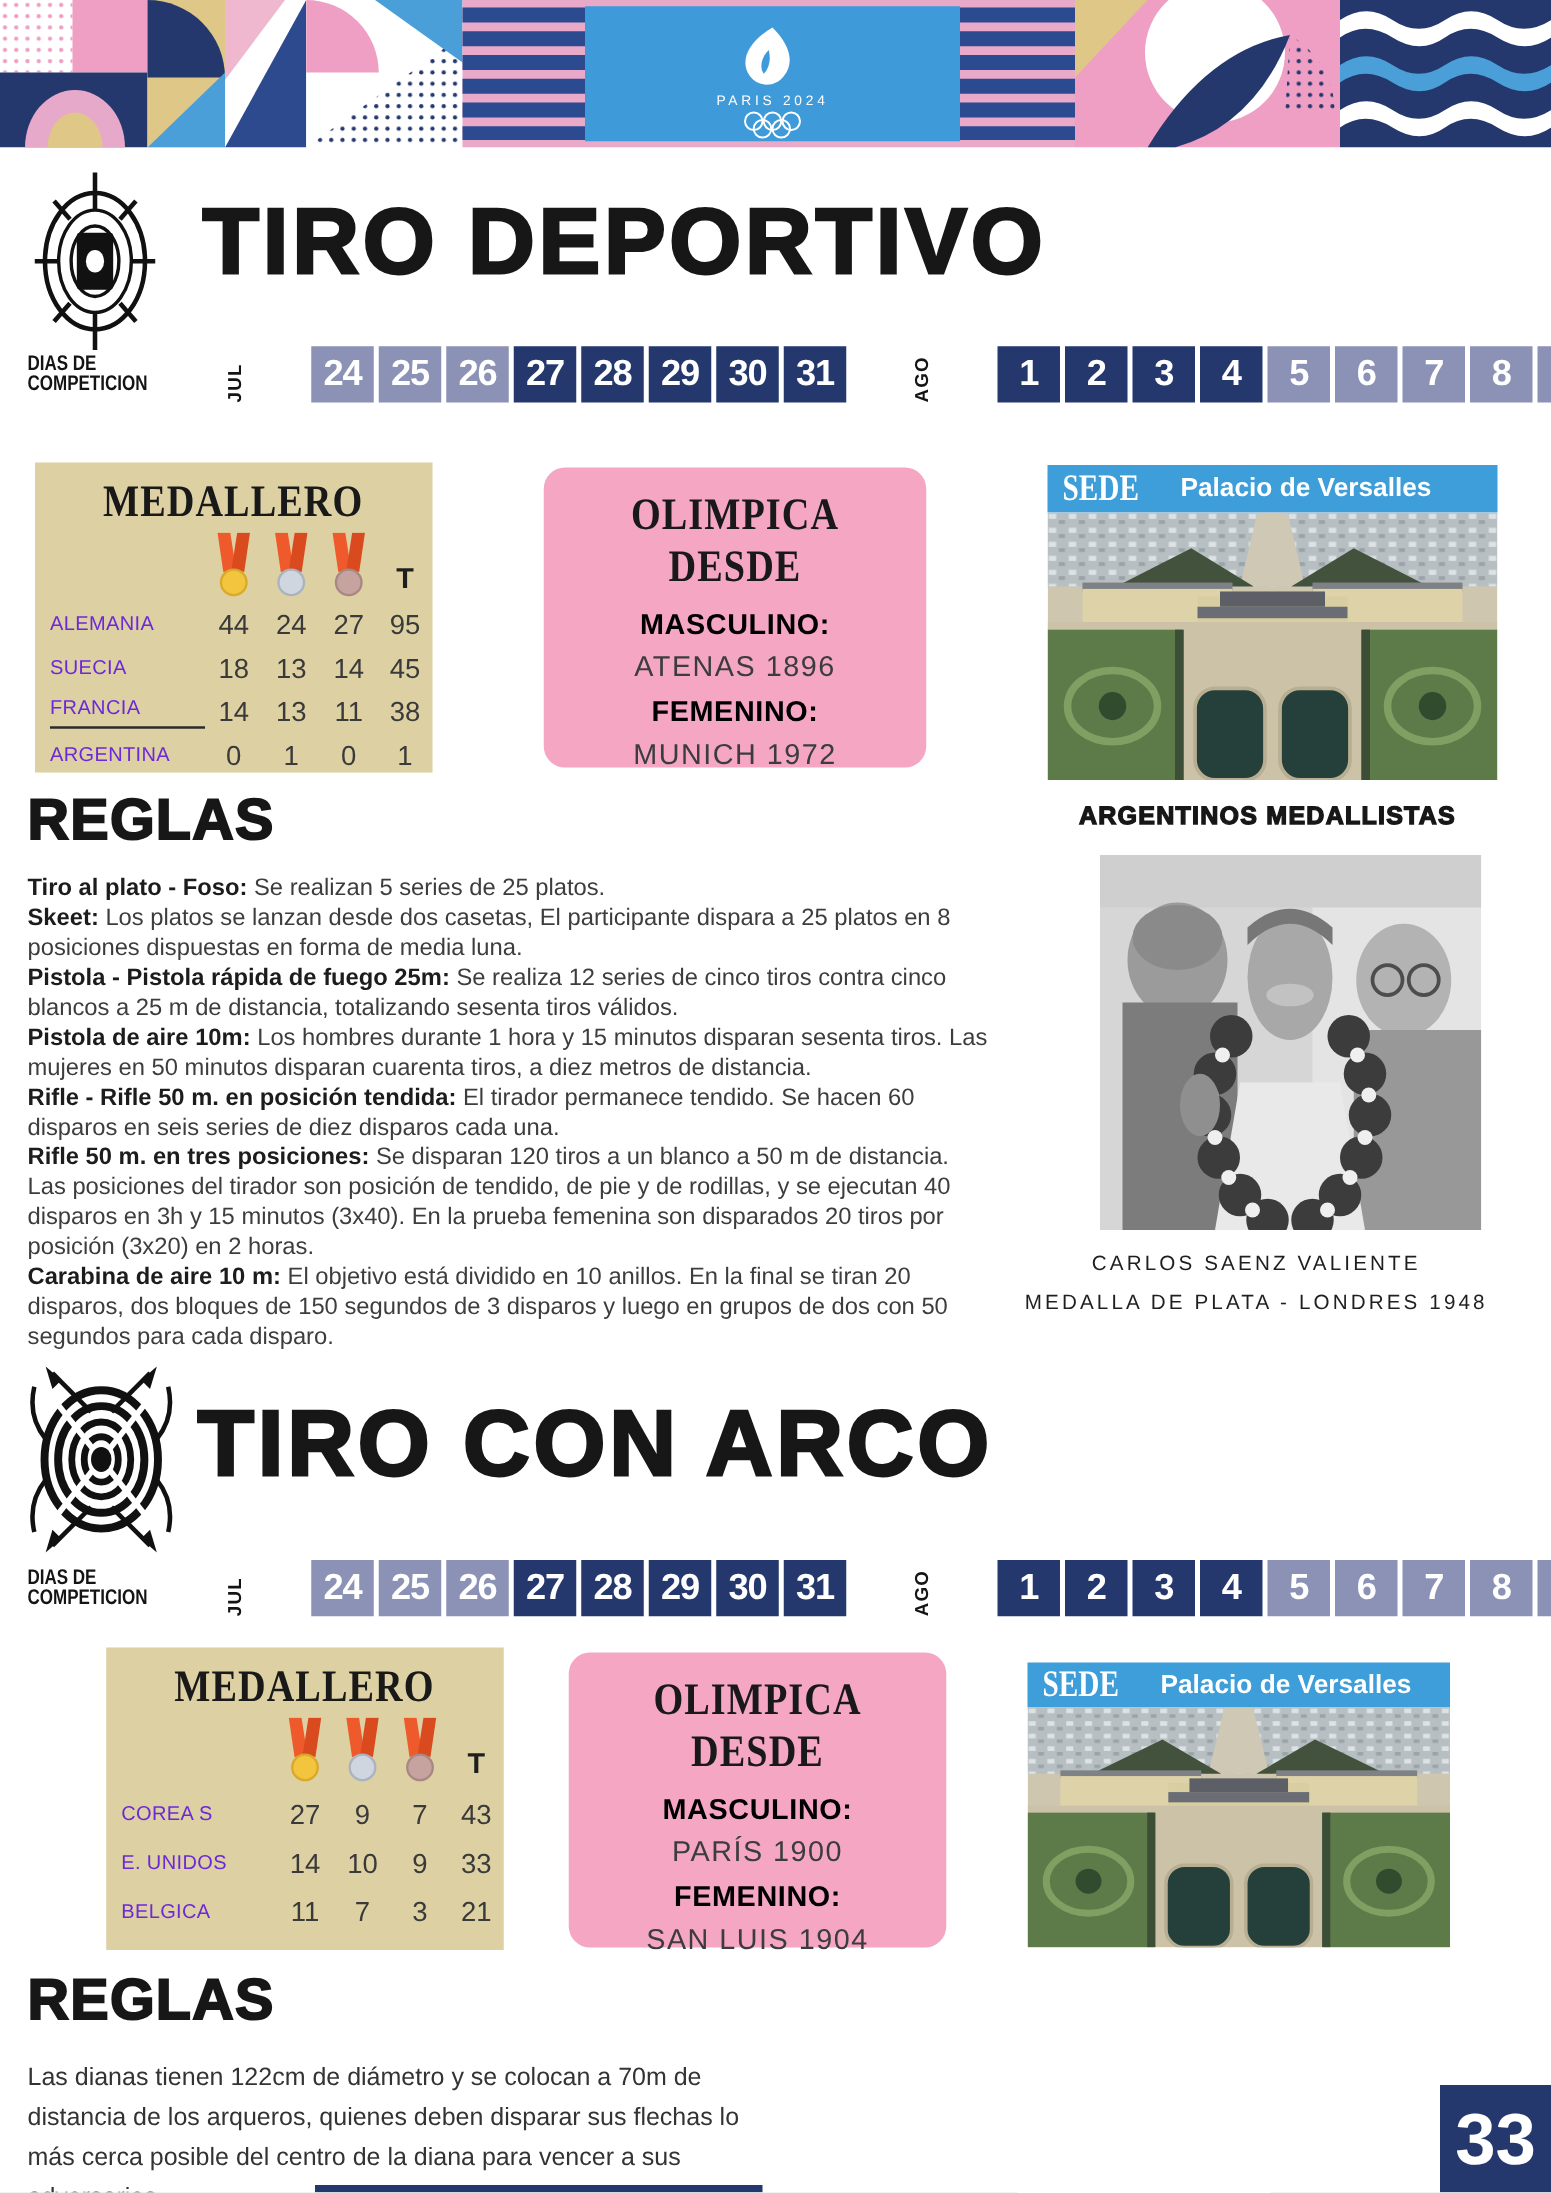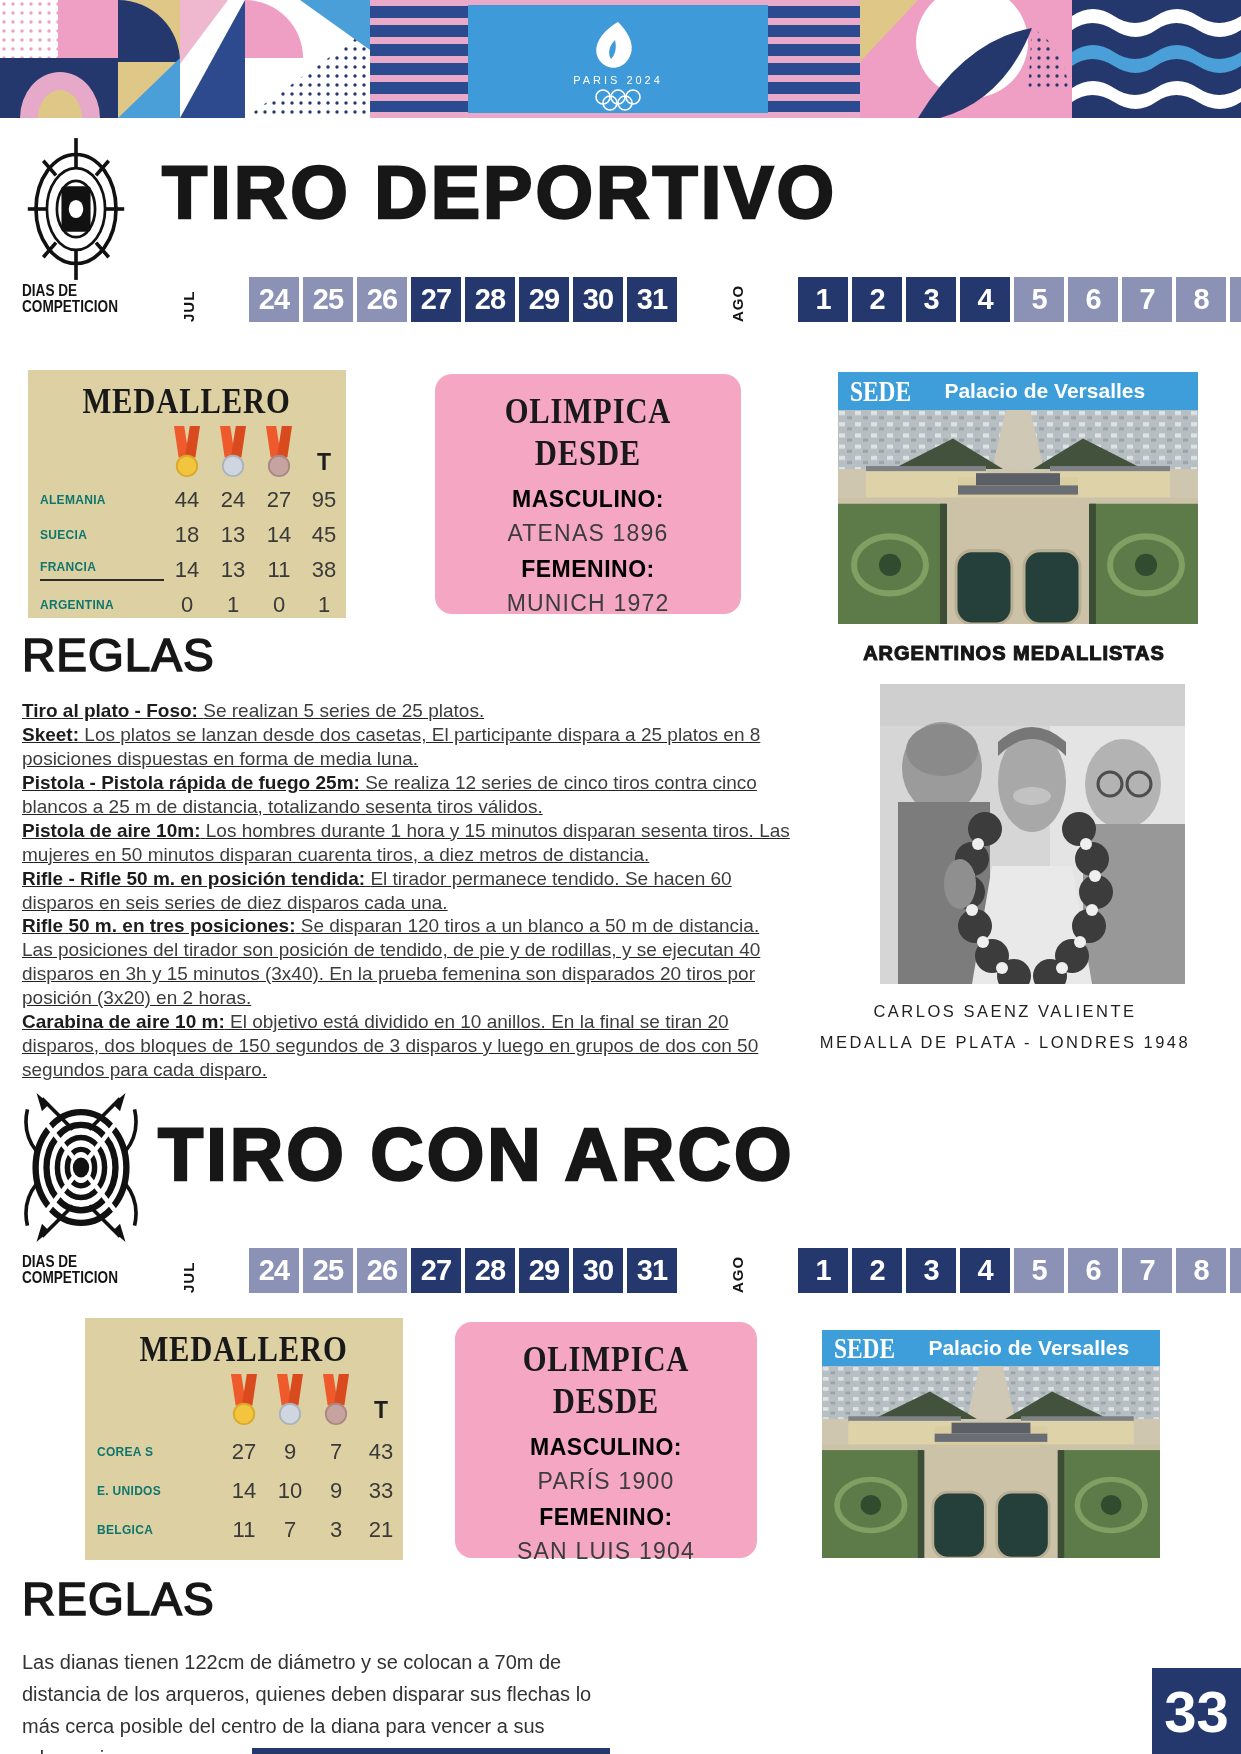--- a/index.html
+++ b/index.html
@@ -11,21 +11,21 @@
     margin: 0 auto;
   }
   
   .banner { position:absolute; left:0; top:0; width:1241px; height:118px; }
   
   .display-title {
     position:absolute; font-weight:700; font-size:74px; letter-spacing:3px;
     color:#171717; -webkit-text-stroke:2.4px #171717; white-space:nowrap;
   }
   .section-heading {
-    position:absolute; font-weight:400; font-size:46px; letter-spacing:1px;
+    position:absolute; font-weight:700; font-size:46px; letter-spacing:1px;
     color:#171717; -webkit-text-stroke:1.6px #171717; white-space:nowrap;
   }
   
   .sport-icon { position:absolute; }
   
   .day-strip { position:absolute; left:22px; height:46px; display:flex; align-items:center;gap:48px; }
   .days-label { width:106px; font-weight:700; font-size:17px; line-height:0.95; color:#141414;
                 transform:scaleX(.8); transform-origin:left center; }
   .month-label { writing-mode:vertical-rl; transform:rotate(180deg); font-weight:700;
                  font-size:15px; color:#141414; letter-spacing:1px; height:46px;
@@ -35,21 +35,21 @@
              color:#fff; font-weight:700; font-size:29px; letter-spacing:-1px; }
   .day-dark  { background:#24386e; }
   .day-light { background:#8b92b6; }
   
   .medallero { position:absolute; background:#ddd0a2; padding:10px 10px 12px 10px; }
   .box-title-wrap { text-align:center; }
   .box-title { display:inline-block; font-family:"Liberation Serif", serif; font-weight:700;
                font-size:36px; letter-spacing:1px; color:#191919; transform:scaleX(.85); }
   .med-table { display:grid; grid-template-columns:124px 46px 46px 46px 44px;
                align-items:end; row-gap:9px; margin-top:4px; padding:0 2px; }
-  .med-country { font-size:12px; color:#0f766e; letter-spacing:.3px; align-self:center;font-weight:bold; }
+  .med-country { font-size:16px; color:#6d28d9; letter-spacing:.3px; align-self:center; }
   .med-num { font-size:22px; color:#3a3a3a; text-align:center; align-self:center; }
   .med-t { font-size:23px; font-weight:700; color:#1e1e1e; text-align:center; padding-bottom:2px; }
   .medal-cell { display:flex; justify-content:center; }
   .u-line { border-bottom:2px solid #2b2b2b; padding-bottom:5px; }
   
   .olimpica { position:absolute; background:#f4a6c3; padding:16px 8px; text-align:center;border-radius:17px; }
   .oli-body { margin-top:12px; }
   .oli-label { font-weight:700; font-size:23px; color:#000000; letter-spacing:.5px; margin-top:9px; }
   .oli-value { font-size:23px; color:#3c3c3c; letter-spacing:1.2px; margin-top:7px; }
   
@@ -300,21 +300,21 @@
     <div class="sede-bar">
       <span class="sede-label">SEDE</span>
       <span class="sede-venue">Palacio de Versalles</span>
     </div>
     <svg class="sede-photo" width="360" height="214">
       <use href="#versailles" width="360" height="214"></use>
     </svg>
   </div>
 
   <div class="section-heading" style="left:22px; top:628px;">REGLAS</div>
-  <div class="rules" style="left:22px; top:699px; width:772px;text-decoration:underline;">
+  <div class="rules" style="left:22px; top:699px; width:772px;">
     <p><b>Tiro al plato - Foso:</b> <span>Se realizan 5 series de 25 platos.</span></p>
     <p><b>Skeet:</b> <span>Los platos se lanzan desde dos casetas, El participante dispara a 25 platos en 8 posiciones dispuestas en forma de media luna.</span></p>
     <p><b>Pistola - Pistola rápida de fuego 25m:</b> <span>Se realiza 12 series de cinco tiros contra cinco blancos a 25 m de distancia, totalizando sesenta tiros válidos.</span></p>
     <p><b>Pistola de aire 10m:</b> <span>Los hombres durante 1 hora y 15 minutos disparan sesenta tiros. Las mujeres en 50 minutos disparan cuarenta tiros, a diez metros de distancia.</span></p>
     <p><b>Rifle - Rifle 50 m. en posición tendida:</b> <span>El tirador permanece tendido. Se hacen 60 disparos en seis series de diez disparos cada una.</span></p>
     <p><b>Rifle 50 m. en tres posiciones:</b> <span>Se disparan 120 tiros a un blanco a 50 m de distancia. Las posiciones del tirador son posición de tendido, de pie y de rodillas, y se ejecutan 40 disparos en 3h y 15 minutos (3x40). En la prueba femenina son disparados 20 tiros por posición (3x20) en 2 horas.</span></p>
     <p><b>Carabina de aire 10 m:</b> <span>El objetivo está dividido en 10 anillos. En la final se tiran 20 disparos, dos bloques de 150 segundos de 3 disparos y luego en grupos de dos con 50 segundos para cada disparo.</span></p>
   </div>
 
   <div class="medallistas-title" style="left:788px; top:642px; width:452px;">ARGENTINOS MEDALLISTAS</div>

